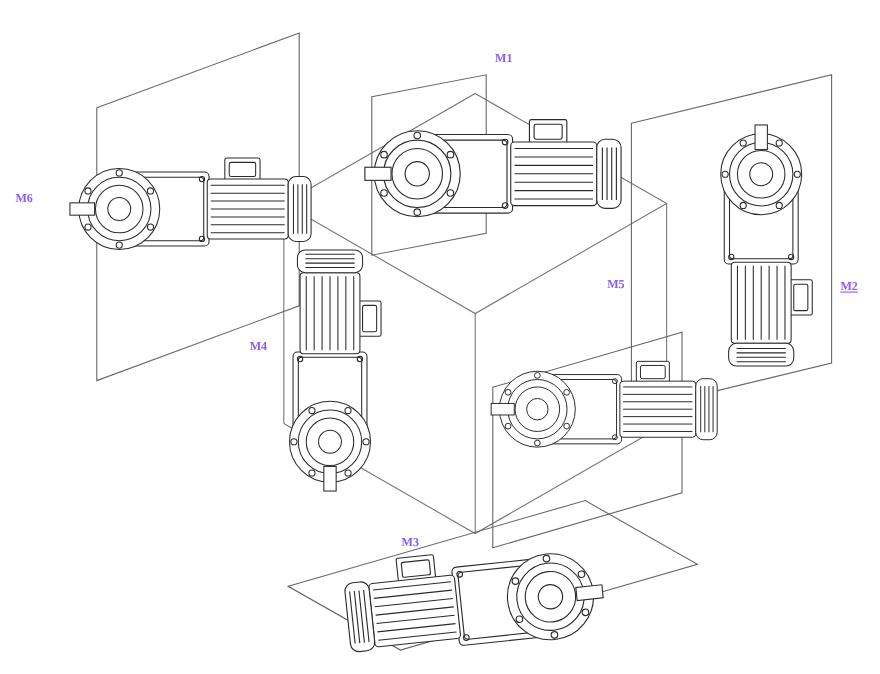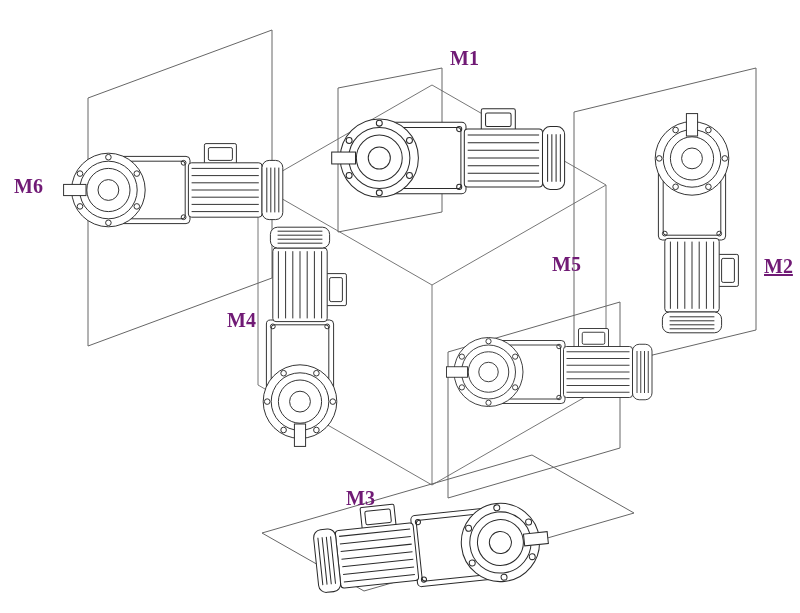--- a/index.html
+++ b/index.html
@@ -19,28 +19,28 @@
     position: absolute;
     left: 0;
     top: 0;
     width: 800px;
     height: 613px;
   }
   .pos-label {
     position: absolute;
     font-family: "Liberation Serif", serif;
     font-weight: bold;
-    font-size: 20px;
-    color: #701a75;
+    font-size: 11px;
+    color: #8b5cf6;
     white-space: nowrap;
     user-select: none;
   }
   #label-m1 { left: 450px; top: 47px; }
   #label-m2 { left: 764px; top: 255px; text-decoration: underline; }
-  #label-m3 { left: 346px; top: 487px; text-align: center; }
+  #label-m3 { left: 365px; top: 487px; text-align: center; }
   #label-m4 { left: 227px; top: 309px; }
   #label-m5 { left: 552px; top: 253px; }
   #label-m6 { left: 14px;   top: 175px; }
 </style>
 </head>
 <body>
 
 <div id="stage">
 
   <svg id="diagram-svg" viewBox="0 0 800 613" xmlns="http://www.w3.org/2000/svg">

